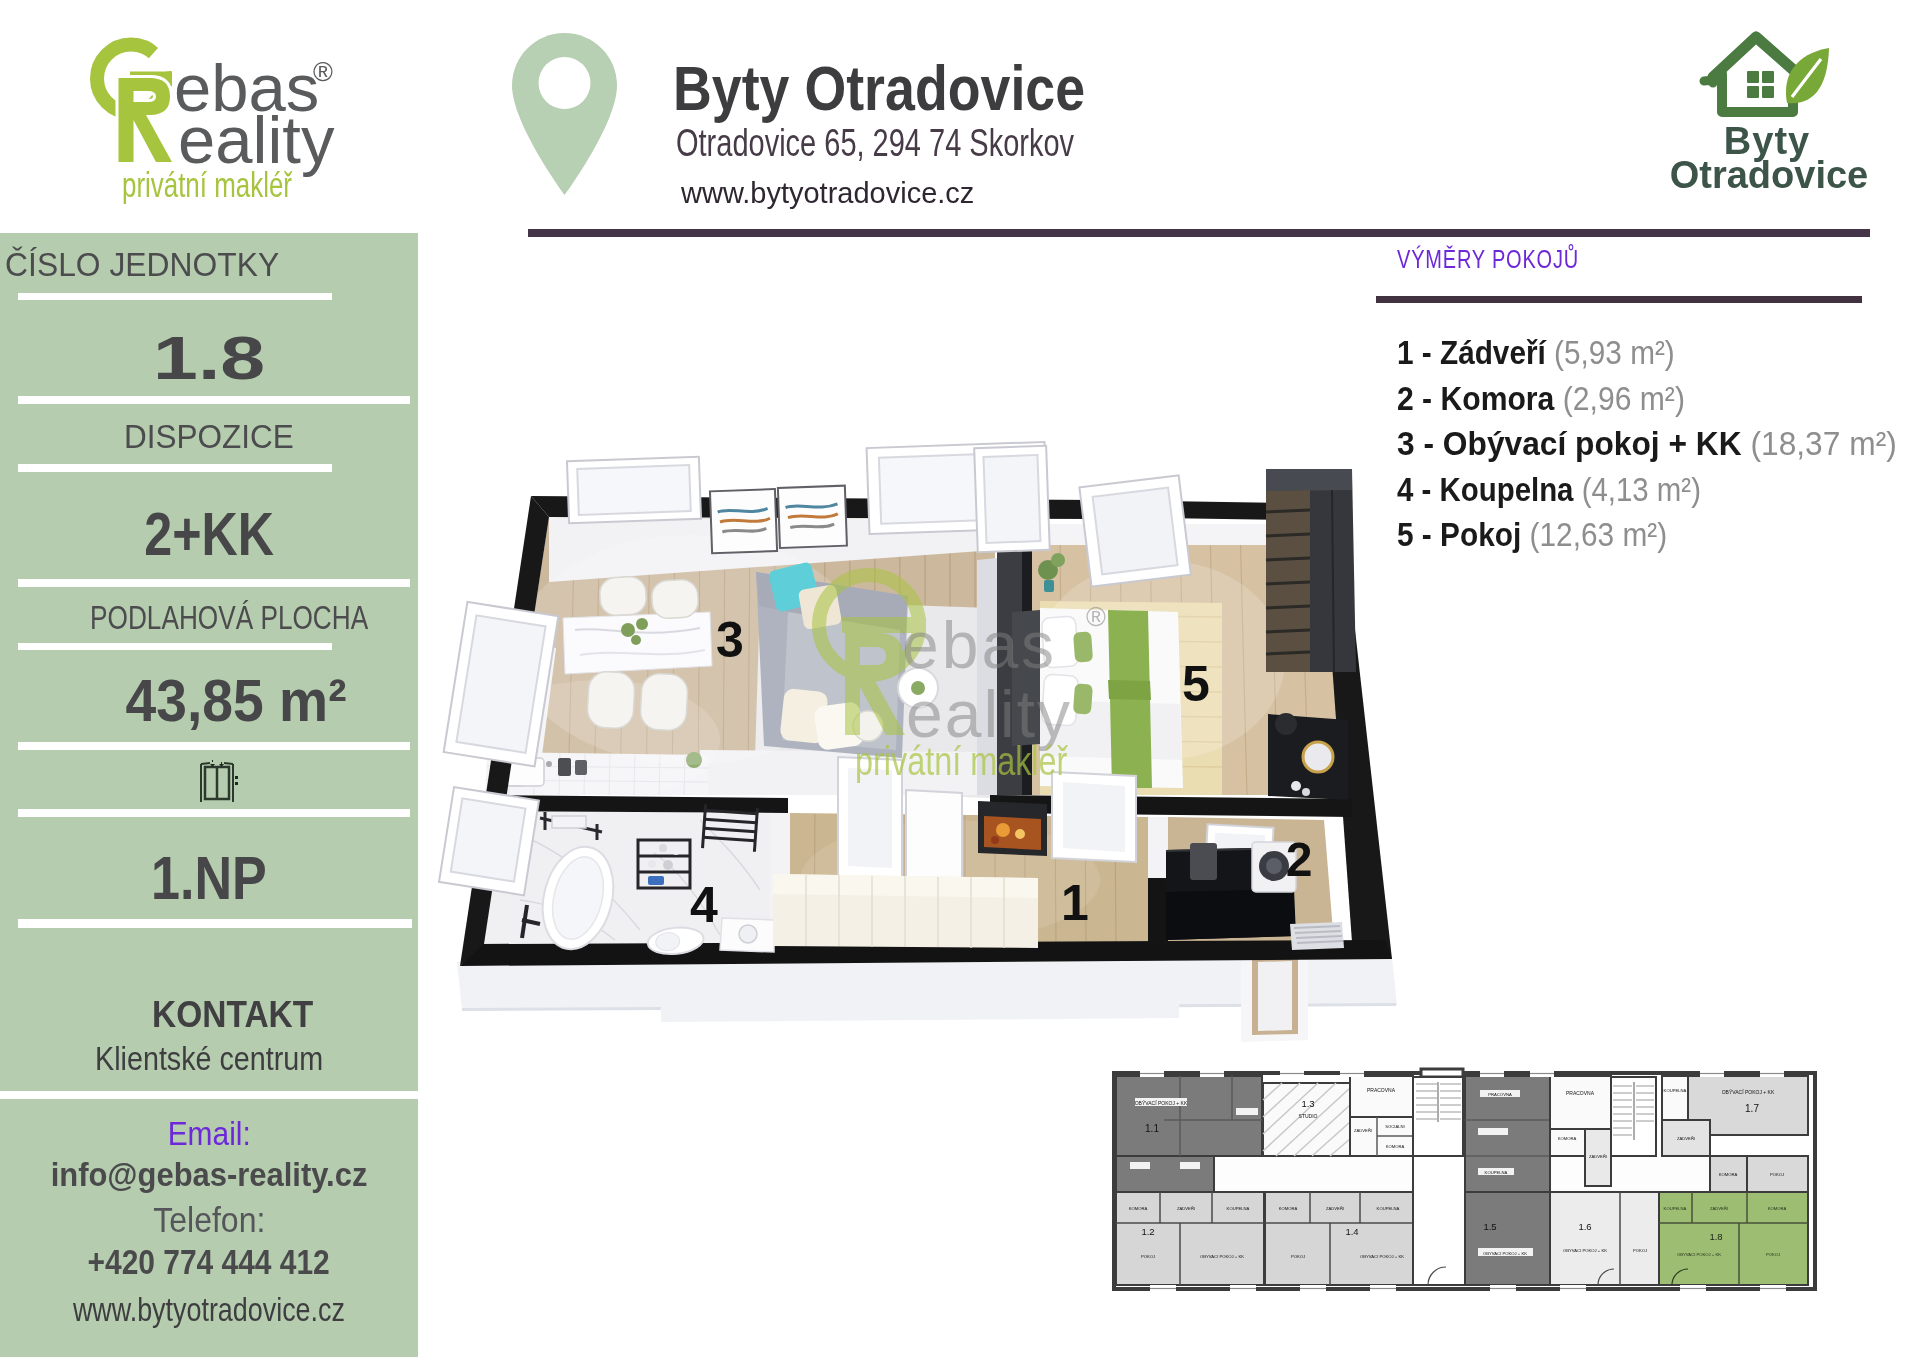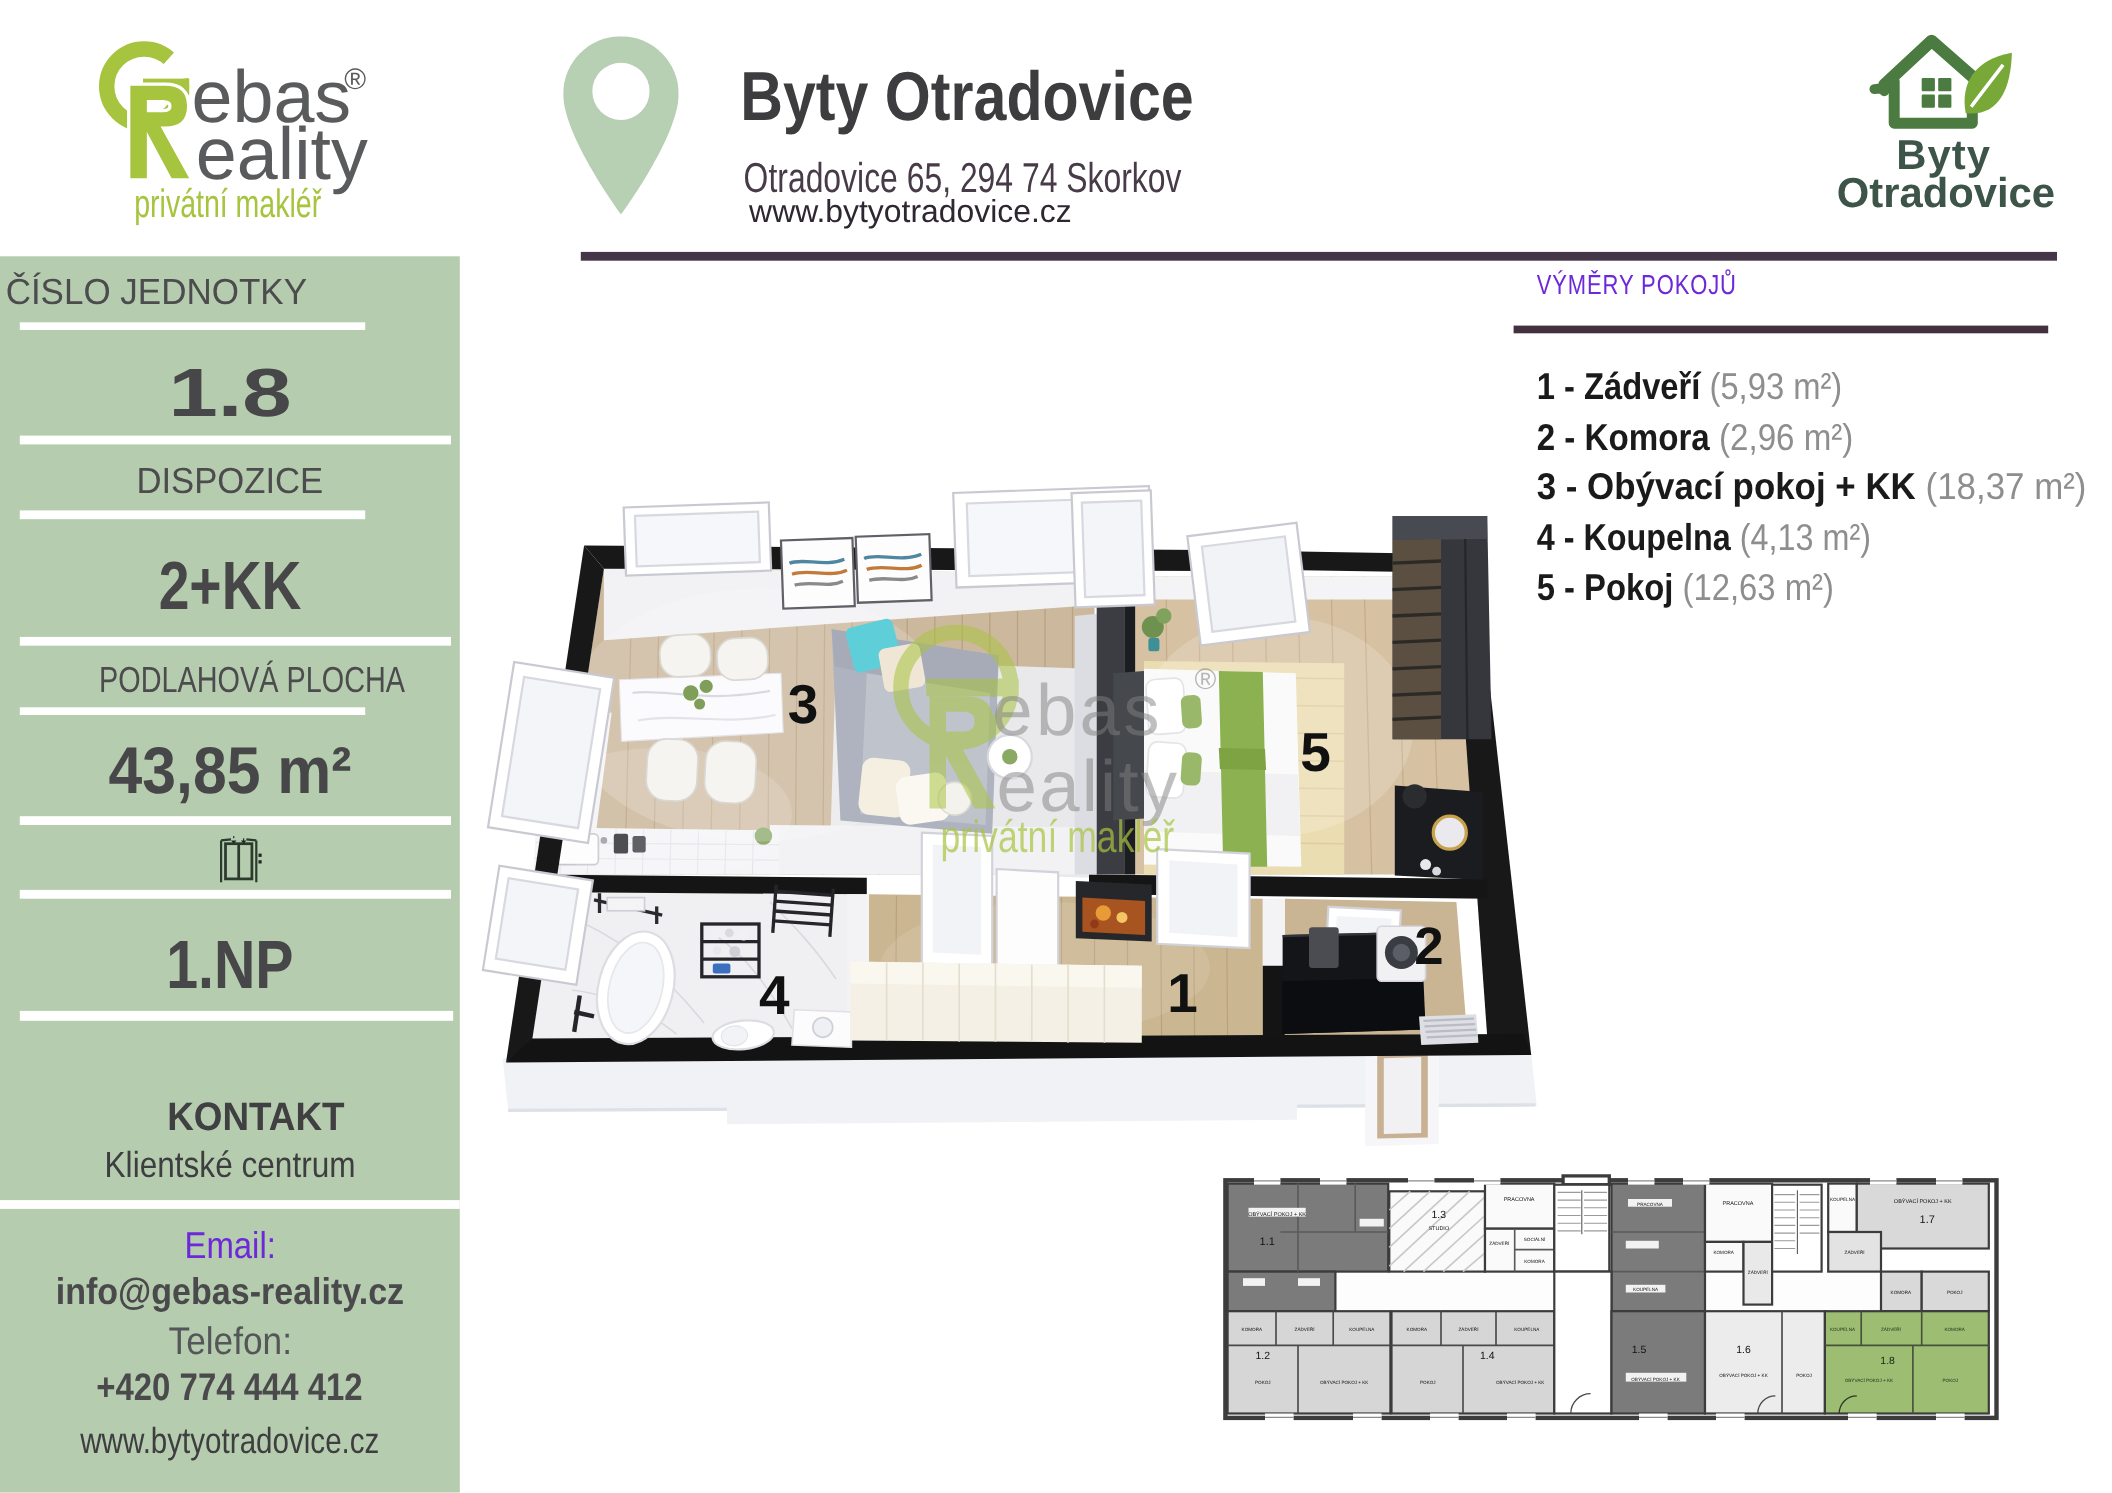--- a/index.html
+++ b/index.html
@@ -27,21 +27,21 @@
 <div class="abs" style="left:18px;top:464px;width:314px;height:8px;background:#fff;"></div>
 
 <div class="abs" style="left:0;top:498px;width:418px;text-align:center;font-size:62px;font-weight:bold;color:#474749;"><span class="cx" style="transform:scaleX(0.810);">2+KK</span></div>
 
 <div class="abs" style="left:18px;top:579px;width:392px;height:8px;background:#fff;"></div>
 
 <div class="abs" style="left:0;top:599px;width:418px;text-align:center;font-size:33px;color:#4c4c4e;margin-left:20px;"><span class="cx" style="transform:scaleX(0.794);">PODLAHOVÁ PLOCHA</span></div>
 
 <div class="abs" style="left:18px;top:643px;width:314px;height:7px;background:#fff;"></div>
 
-<div class="abs" style="left:0;top:666px;width:418px;text-align:center;font-size:60px;font-weight:bold;color:#474749;"><span class="cx" style="transform:scaleX(0.920);">43,85 m²</span></div>
+<div class="abs" style="left:0;top:666px;width:418px;text-align:center;font-size:60px;font-weight:bold;color:#474749;padding-left:27px;"><span class="cx" style="transform:scaleX(0.920);">43,85 m²</span></div>
 
 <div class="abs" style="left:18px;top:742px;width:392px;height:8px;background:#fff;"></div>
 
 <svg class="abs" style="left:196px;top:758px;" width="42" height="46" viewBox="0 0 42 46">
   <g fill="none" stroke="#2c3a2e" stroke-width="2">
     <path d="M5 6 L5 44"></path>
     <path d="M37 6 L37 44"></path>
     <path d="M5 6 L14 5"></path>
       <path d="M37 6 L28 5"></path>
     <rect x="9" y="9" width="24" height="32" stroke-width="2.5"></rect>
@@ -101,21 +101,21 @@
   <text x="42" y="172" font-size="36" fill="#a6c43d" transform="translate(42,0) scale(0.72,1) translate(-42,0)">privátní makléř</text>
 </svg>
 
 <svg class="abs" style="left:512px;top:33px;" width="105" height="162" viewBox="0 0 105 162">
   <path d="M52.5 0 C23.5 0 0 23.5 0 52.5 C0 91 52.5 162 52.5 162 C52.5 162 105 91 105 52.5 C105 23.5 81.5 0 52.5 0 Z" fill="#b7cfb2"></path>
   <circle cx="52.5" cy="50" r="26" fill="#ffffff"></circle>
 </svg>
 
 <div class="abs" style="left:673px;top:52px;font-size:63px;font-weight:bold;color:#3d3c3e;letter-spacing:0px;"><span class="cl" style="transform:scaleX(0.853);">Byty Otradovice</span></div>
 
-<div class="abs" style="left:676px;top:122px;font-size:38px;color:#473b48;margin-top:20px;"><span class="cl" style="transform:scaleX(0.763);">Otradovice 65, 294 74 Skorkov</span></div>
+<div class="abs" style="left:676px;top:122px;font-size:38px;color:#473b48;"><span class="cl" style="transform:scaleX(0.763);">Otradovice 65, 294 74 Skorkov</span></div>
 
 <div class="abs" style="left:681px;top:177px;font-size:29px;color:#2e2630;"><span class="cx">www.bytyotradovice.cz</span></div>
 
 <div class="abs" style="left:528px;top:229px;width:1342px;height:8px;background:#443648;"></div>
 
 <svg class="abs" style="left:1660px;top:28px;" width="220" height="170" viewBox="0 0 220 170">
 
   <g fill="none" stroke="#4b7b40" stroke-linejoin="round" stroke-linecap="round">
     <path d="M53 49 L96 9 L138 46" stroke-width="11"></path>
     <path d="M53 49 L53 55 M53 52 L44 53" stroke-width="9"></path>

